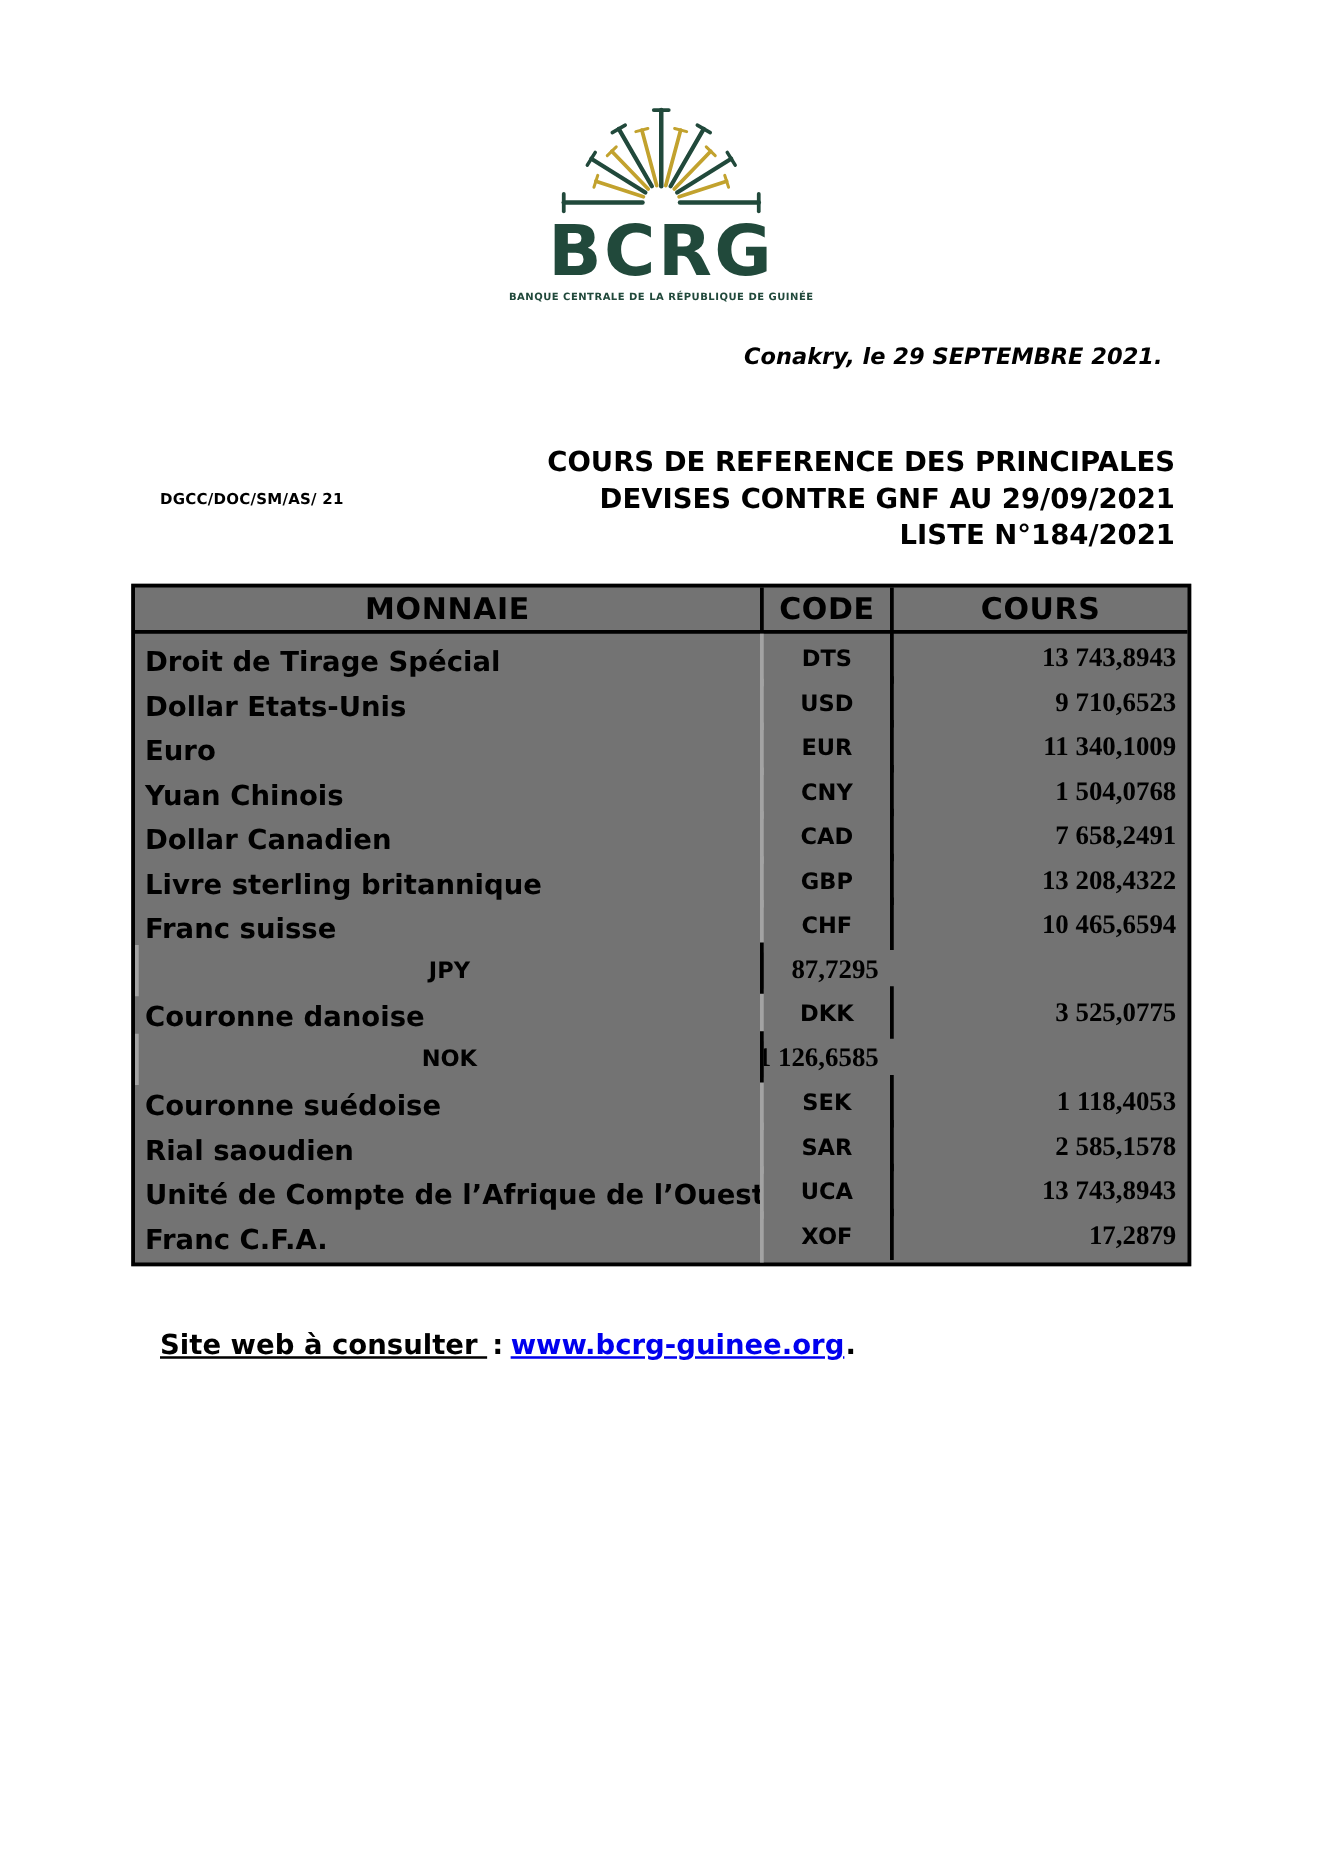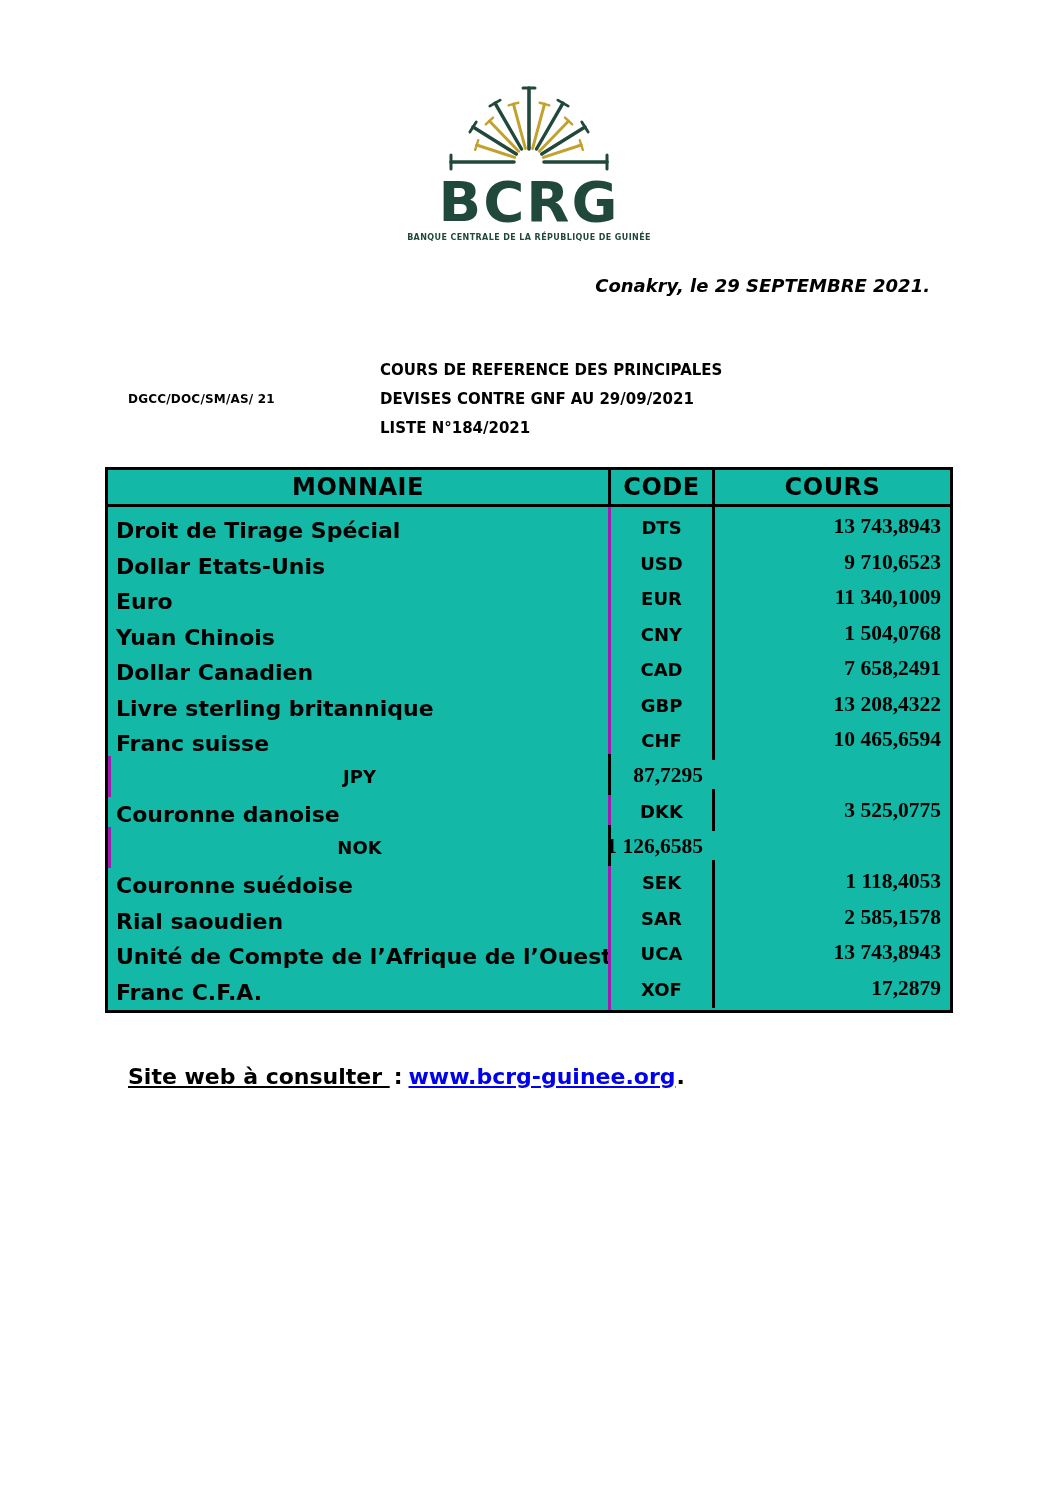--- a/index.html
+++ b/index.html
@@ -43,28 +43,28 @@
 
   
   .reference{
     position:absolute;top:376px;left:128px;
     font-size:12px;font-weight:bold;letter-spacing:0.2px;
   }
 
   
   .title{
     position:absolute;top:340px;left:380px;width:560px;
-    text-align:left;font-size:15px;font-weight:bold;line-height:29px;
+    text-align:right;font-size:22px;font-weight:bold;line-height:29px;
     white-space:nowrap;
   }
 
   
   .rates-table{
     position:absolute;top:451px;left:105px;width:848px;
-    border:3px solid #000;background:#14b8a6;
+    border:3px solid #000;background:#737373;
   }
   .thead{
     display:grid;grid-template-columns:500px 104px 238px;
     height:37px;border-bottom:3px solid #000;
   }
   .th{
     display:flex;align-items:center;justify-content:center;
     font-size:24px;font-weight:bold;letter-spacing:0.5px;
   }
   .th.code,.th.cours{border-left:3px solid #000;}
@@ -72,21 +72,21 @@
   .tr{
     display:grid;grid-template-columns:500px 104px 238px;
     height:35.5px;
   }
   .td{display:flex;align-items:center;overflow:hidden;}
   .td.monnaie{
     padding-left:8px;
     font-size:22px;font-weight:bold;white-space:nowrap;
   }
   .td.code{
-    justify-content:center;border-left:3px solid #a21caf;
+    justify-content:center;border-left:3px solid #a3a3a3;
     font-size:18px;font-weight:bold;
     margin-top:-6px;padding-top:0;height:41.5px;
   }
   .td.cours{
     justify-content:flex-end;border-left:3px solid #000;
     padding-right:9px;
     font-family:"Liberation Serif","DejaVu Serif",serif;
     font-size:21.5px;font-weight:bold;white-space:nowrap;
     margin-top:-6px;padding-top:2px;height:41.5px;
     transform:translateY(-2px);

